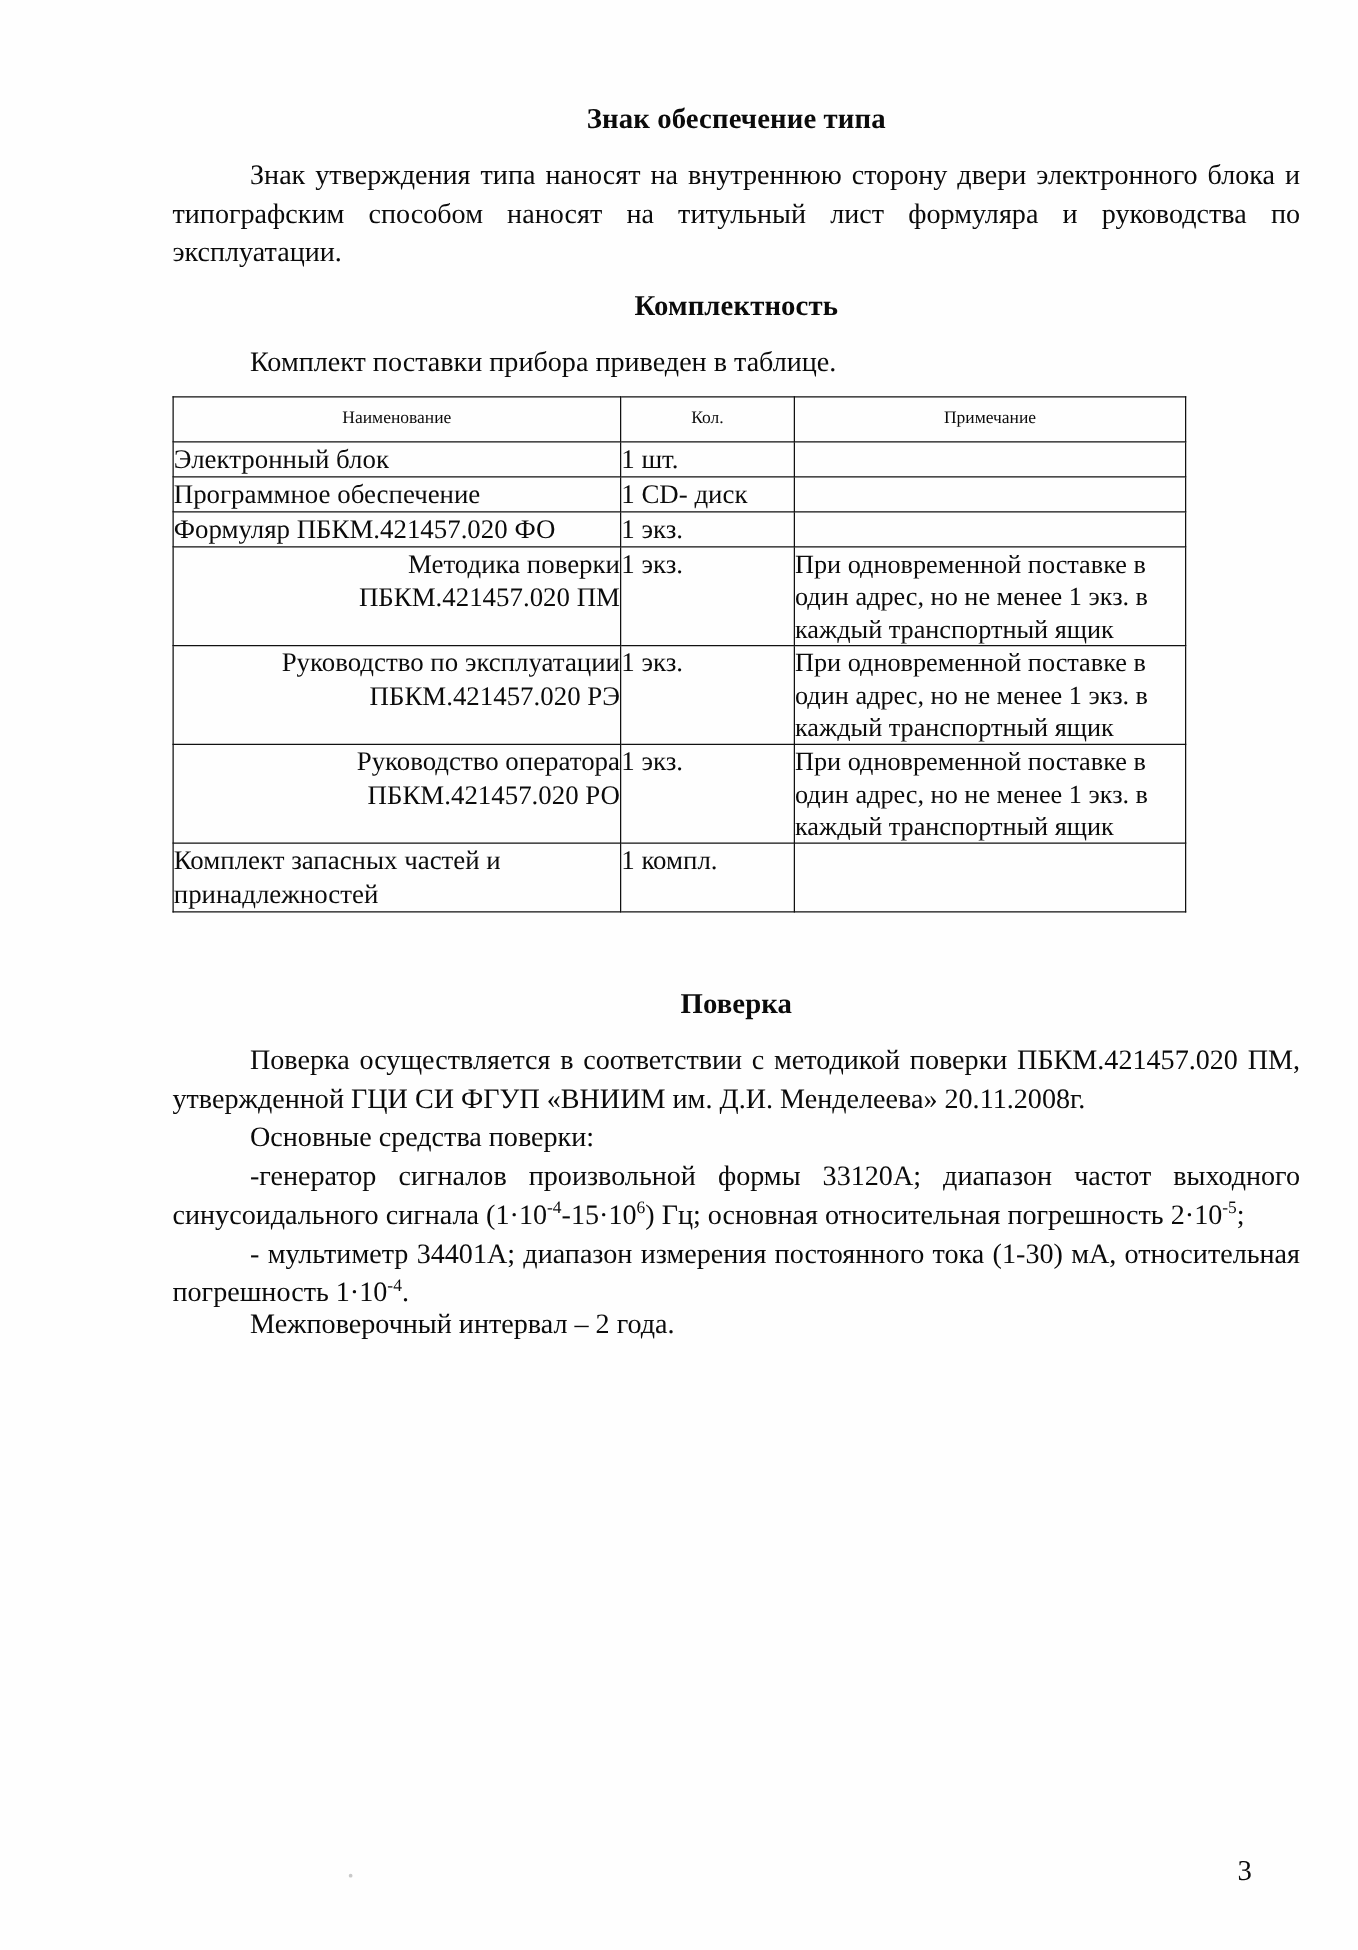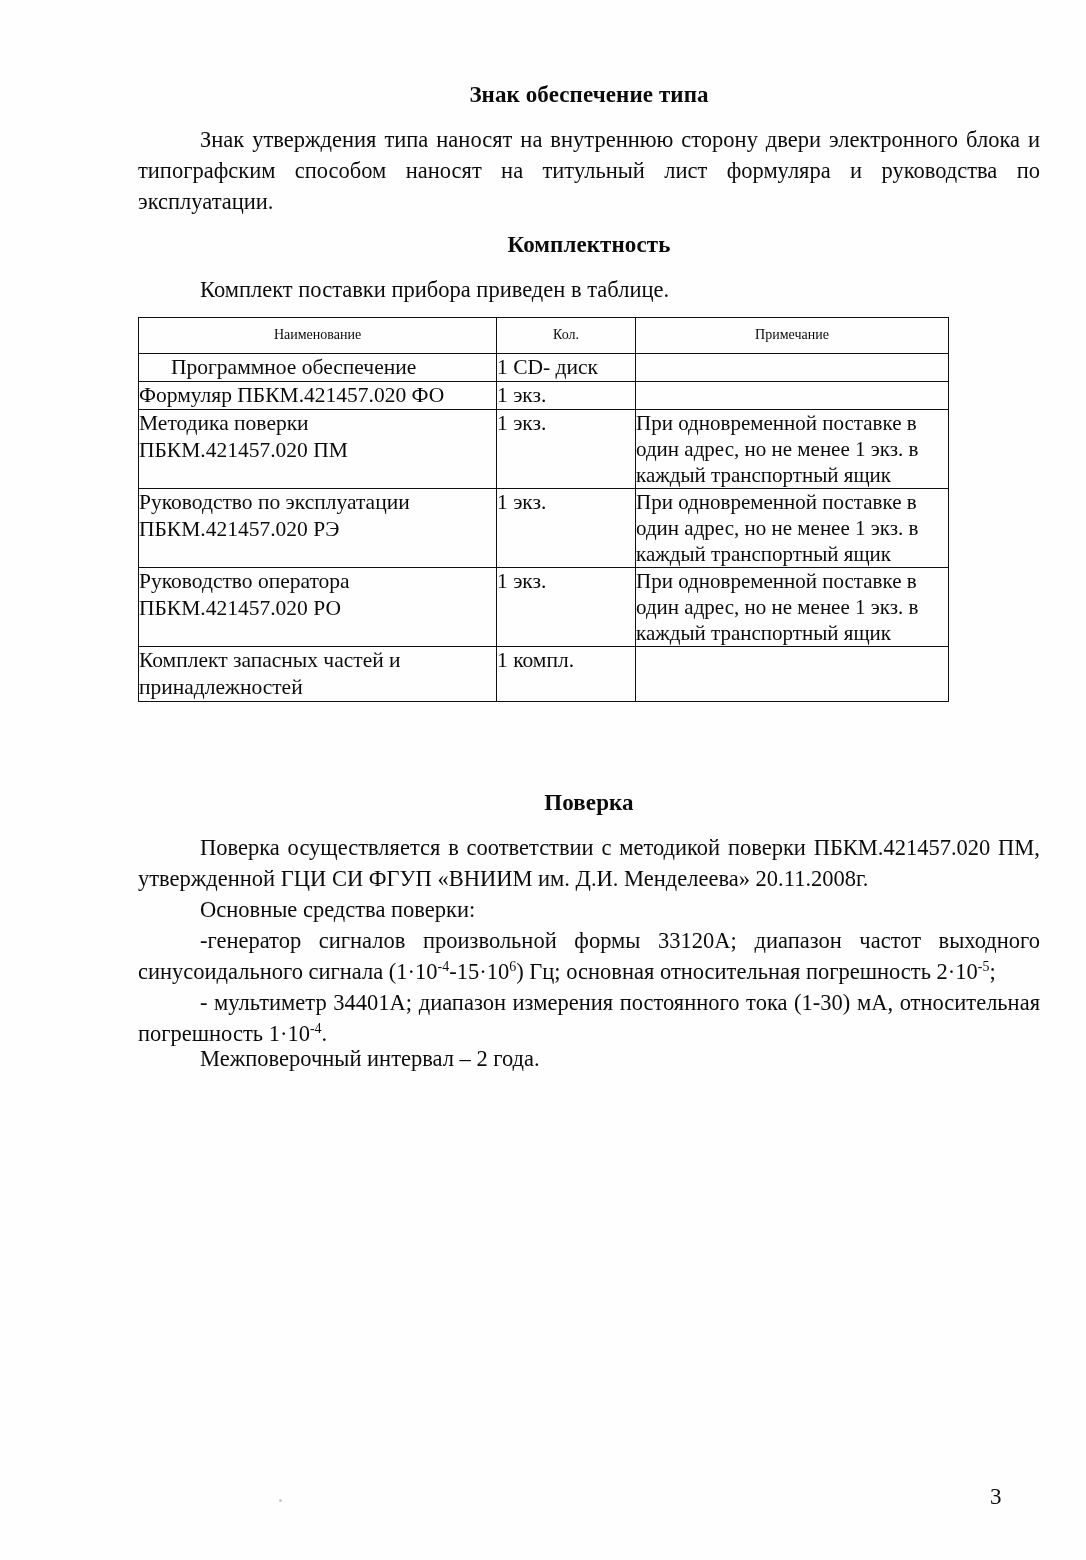--- a/index.html
+++ b/index.html
@@ -92,21 +92,21 @@
     font-size: 21.5px;
     vertical-align: bottom;
   }
   .cell-qty.mid { vertical-align: middle; padding-bottom: 0; }
   .cell-note {
     padding: 3px 4px 4px 8px;
     line-height: 26px;
     font-size: 21px;
     margin-top: 39px;
   }
-  .row-tall .cell-name { padding-top: 13px; }
+  .row-tall .cell-name { padding-top: 13px; text-align: right; }
 
   
   #title-poverka { position: absolute; left: 0; top: 790px;  width: 902px; }
   #para-poverka1 { position: absolute; left: 0; top: 832px;  width: 902px; }
   #para-poverka2 { position: absolute; left: 0; top: 894px;  width: 902px; }
   #para-gen      { position: absolute; left: 0; top: 925px;  width: 902px; }
   #para-mult     { position: absolute; left: 0; top: 987px;  width: 902px; }
   #para-interval { position: absolute; left: 0; top: 1043px; width: 902px; }
 
   .para sup {
@@ -155,21 +155,26 @@
       </colgroup>
       <thead>
         <tr>
           <th>Наименование</th>
           <th>Кол.</th>
           <th>Примечание</th>
         </tr>
       </thead>
       <tbody id="table-body">
           <tr>
-            <td class="cell-name" style="white-space: pre-line; padding-left: 32px;">Программное обеспечение</td>
+            <td class="cell-name" style="white-space: pre-line;">Электронный блок</td>
+            <td class="cell-qty">1 шт.</td>
+            <td class="cell-note"></td>
+          </tr>
+          <tr>
+            <td class="cell-name" style="white-space: pre-line;">Программное обеспечение</td>
             <td class="cell-qty">1 CD- диск</td>
             <td class="cell-note"></td>
           </tr>
           <tr>
             <td class="cell-name" style="white-space: pre-line;">Формуляр ПБКМ.421457.020 ФО</td>
             <td class="cell-qty">1 экз.</td>
             <td class="cell-note"></td>
           </tr>
           <tr class="row-tall">
             <td class="cell-name" style="white-space: pre-line;">Методика поверки

